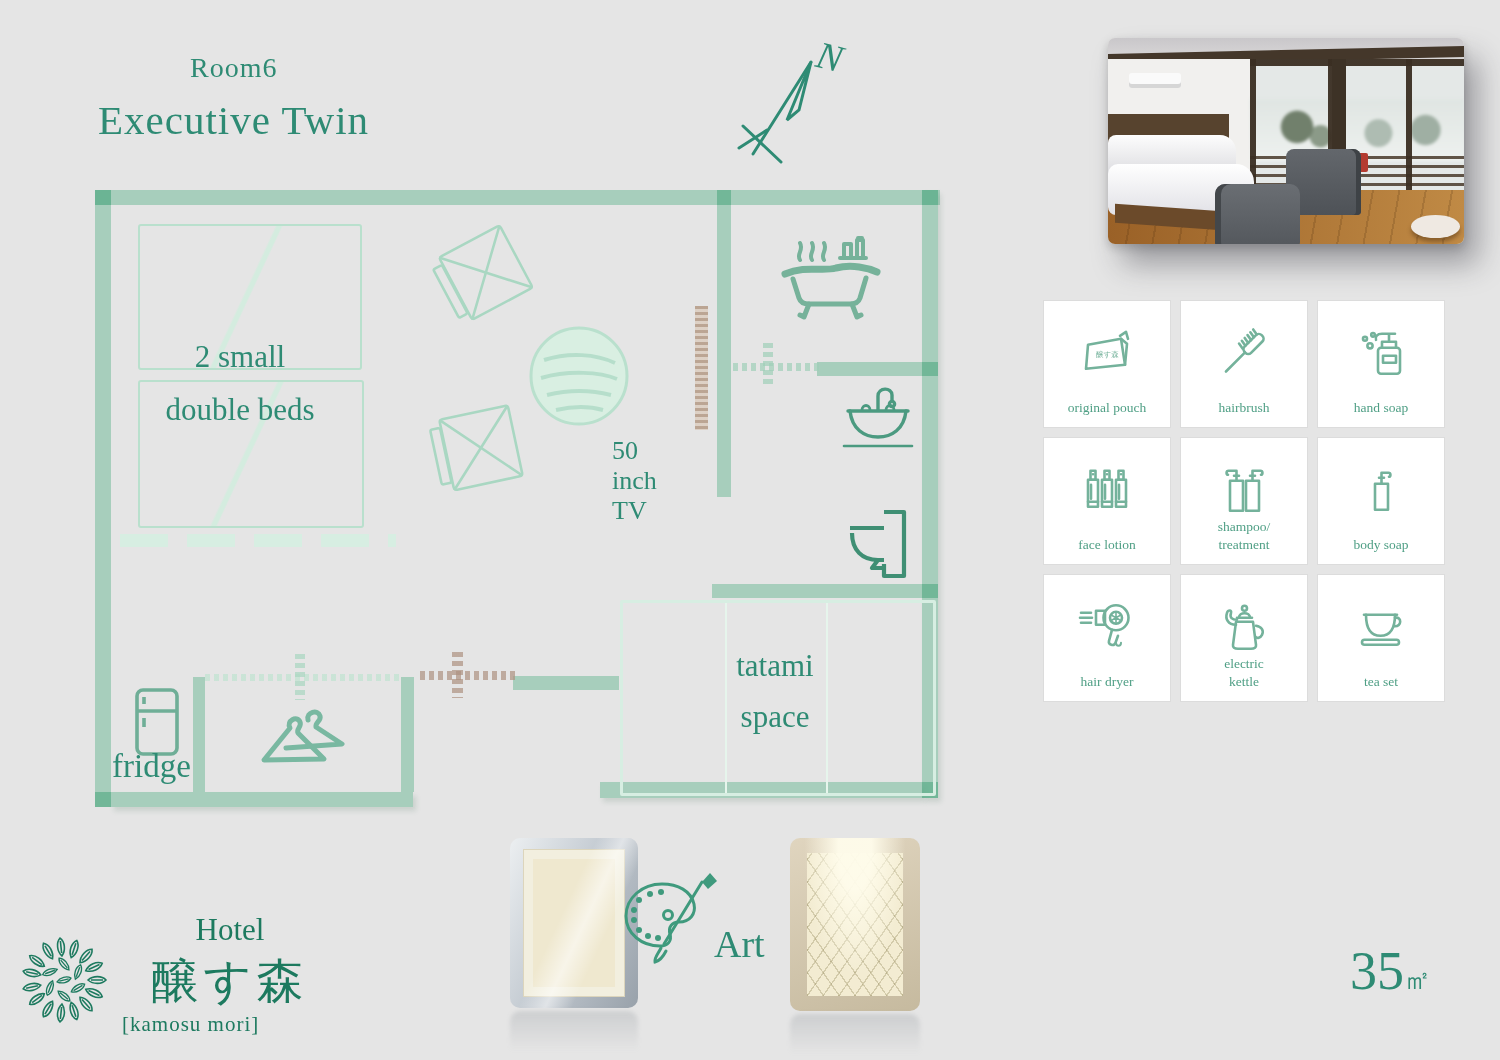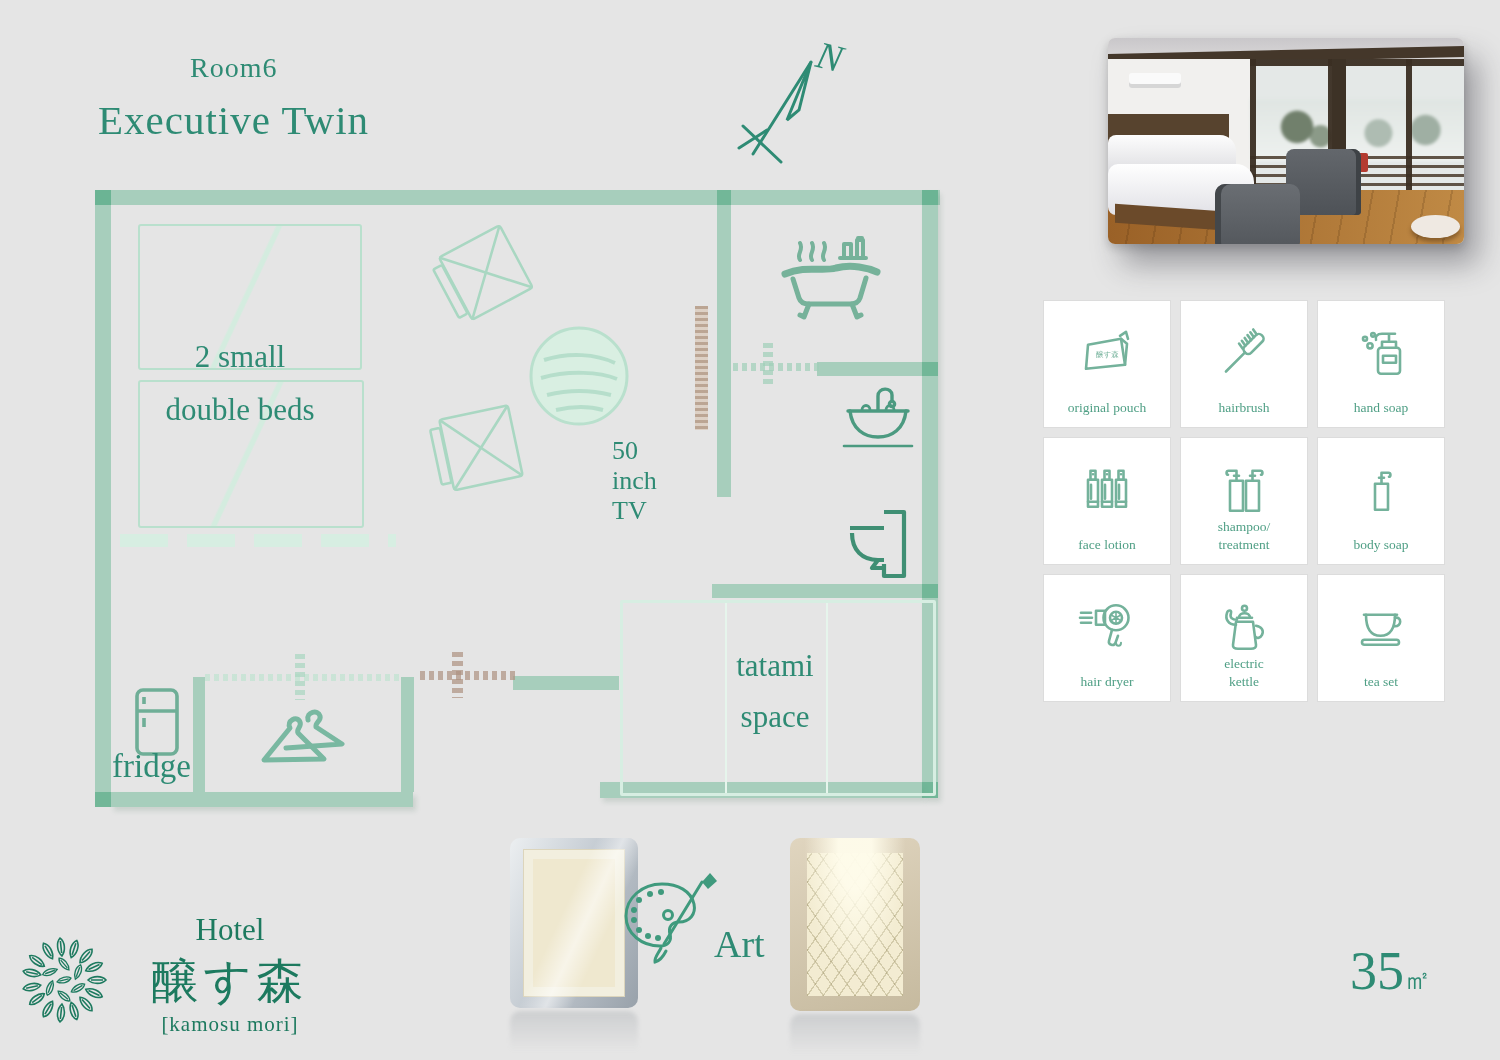--- a/index.html
+++ b/index.html
@@ -89,21 +89,21 @@
   .art2{left:790px;top:838px;width:130px;height:173px;background:linear-gradient(160deg,#e0d5bf,#c6ba9f);}
   .art2 .pic{position:absolute;inset:15px 17px;background:#f3ecd2;
       background-image:repeating-linear-gradient(55deg,rgba(150,140,95,.35) 0 1.3px,transparent 1.3px 13px),
                        repeating-linear-gradient(-55deg,rgba(150,140,95,.35) 0 1.3px,transparent 1.3px 13px);}
   .art2 .glow{position:absolute;inset:0;background:radial-gradient(ellipse at 50% 6%,rgba(255,252,235,.95) 0 18%,transparent 55%);}
   .reflect{position:absolute;height:48px;border-radius:10px;filter:blur(2px);opacity:.55;
            background:linear-gradient(rgba(150,155,160,.55),transparent 85%);}
 
   .logo-hotel{left:140px;top:912px;width:180px;text-align:center;font-size:31px;color:#1d7a5f;}
   .logo-name{left:122px;top:950px;width:216px;text-align:center;font-size:47px;letter-spacing:5px;color:#1d7a5f;}
-  .logo-romaji{left:122px;top:1012px;width:216px;text-align:center;font-size:21px;letter-spacing:1px;color:#1d7a5f;}
+  .logo-romaji{left:122px;top:1012px;width:216px;font-size:21px;letter-spacing:1px;color:#1d7a5f;}
 </style>
 </head>
 <body>
 
 <div class="canvas">
 
   <div class="abs teal room-number">Room6</div>
   <div class="abs teal room-type">Executive Twin</div>
 
   <svg class="abs" style="left:733px;top:26px;" width="124" height="152" viewBox="0 0 124 152">

